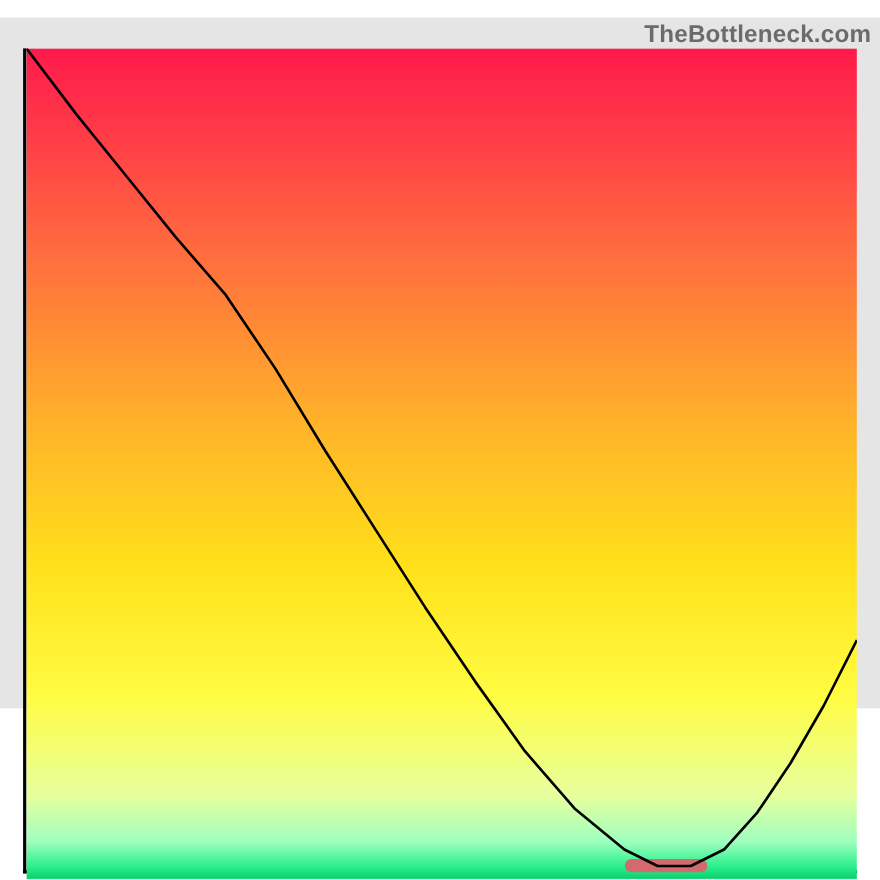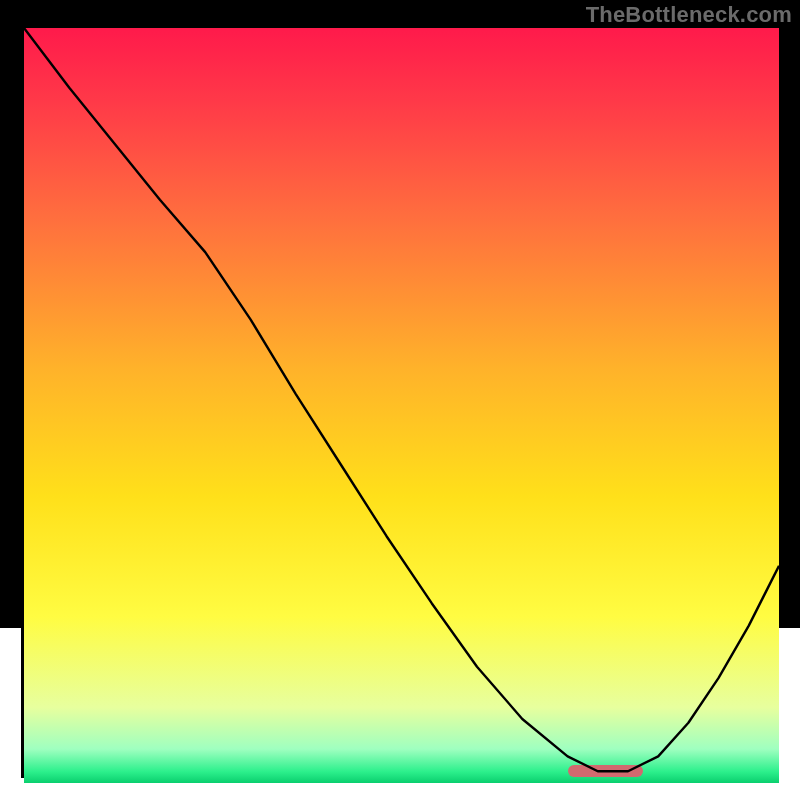--- a/index.html
+++ b/index.html
@@ -9,21 +9,22 @@
     height: 800px;
     background: #ffffff;
     font-family: Arial, Helvetica, sans-serif;
     overflow: hidden;
   }
 
   .wrap {
     width: 800px;
     height: 628px;
     position: relative;
-    background: #000000;
+    background: #e5e5e5;
+    margin-top: 16px;
   }
 
   .watermark {
     position: absolute;
     top: 2px;
     right: 8px;
     font-size: 22px;
     font-weight: 600;
     color: #6b6b6b;
     letter-spacing: 0.2px;

